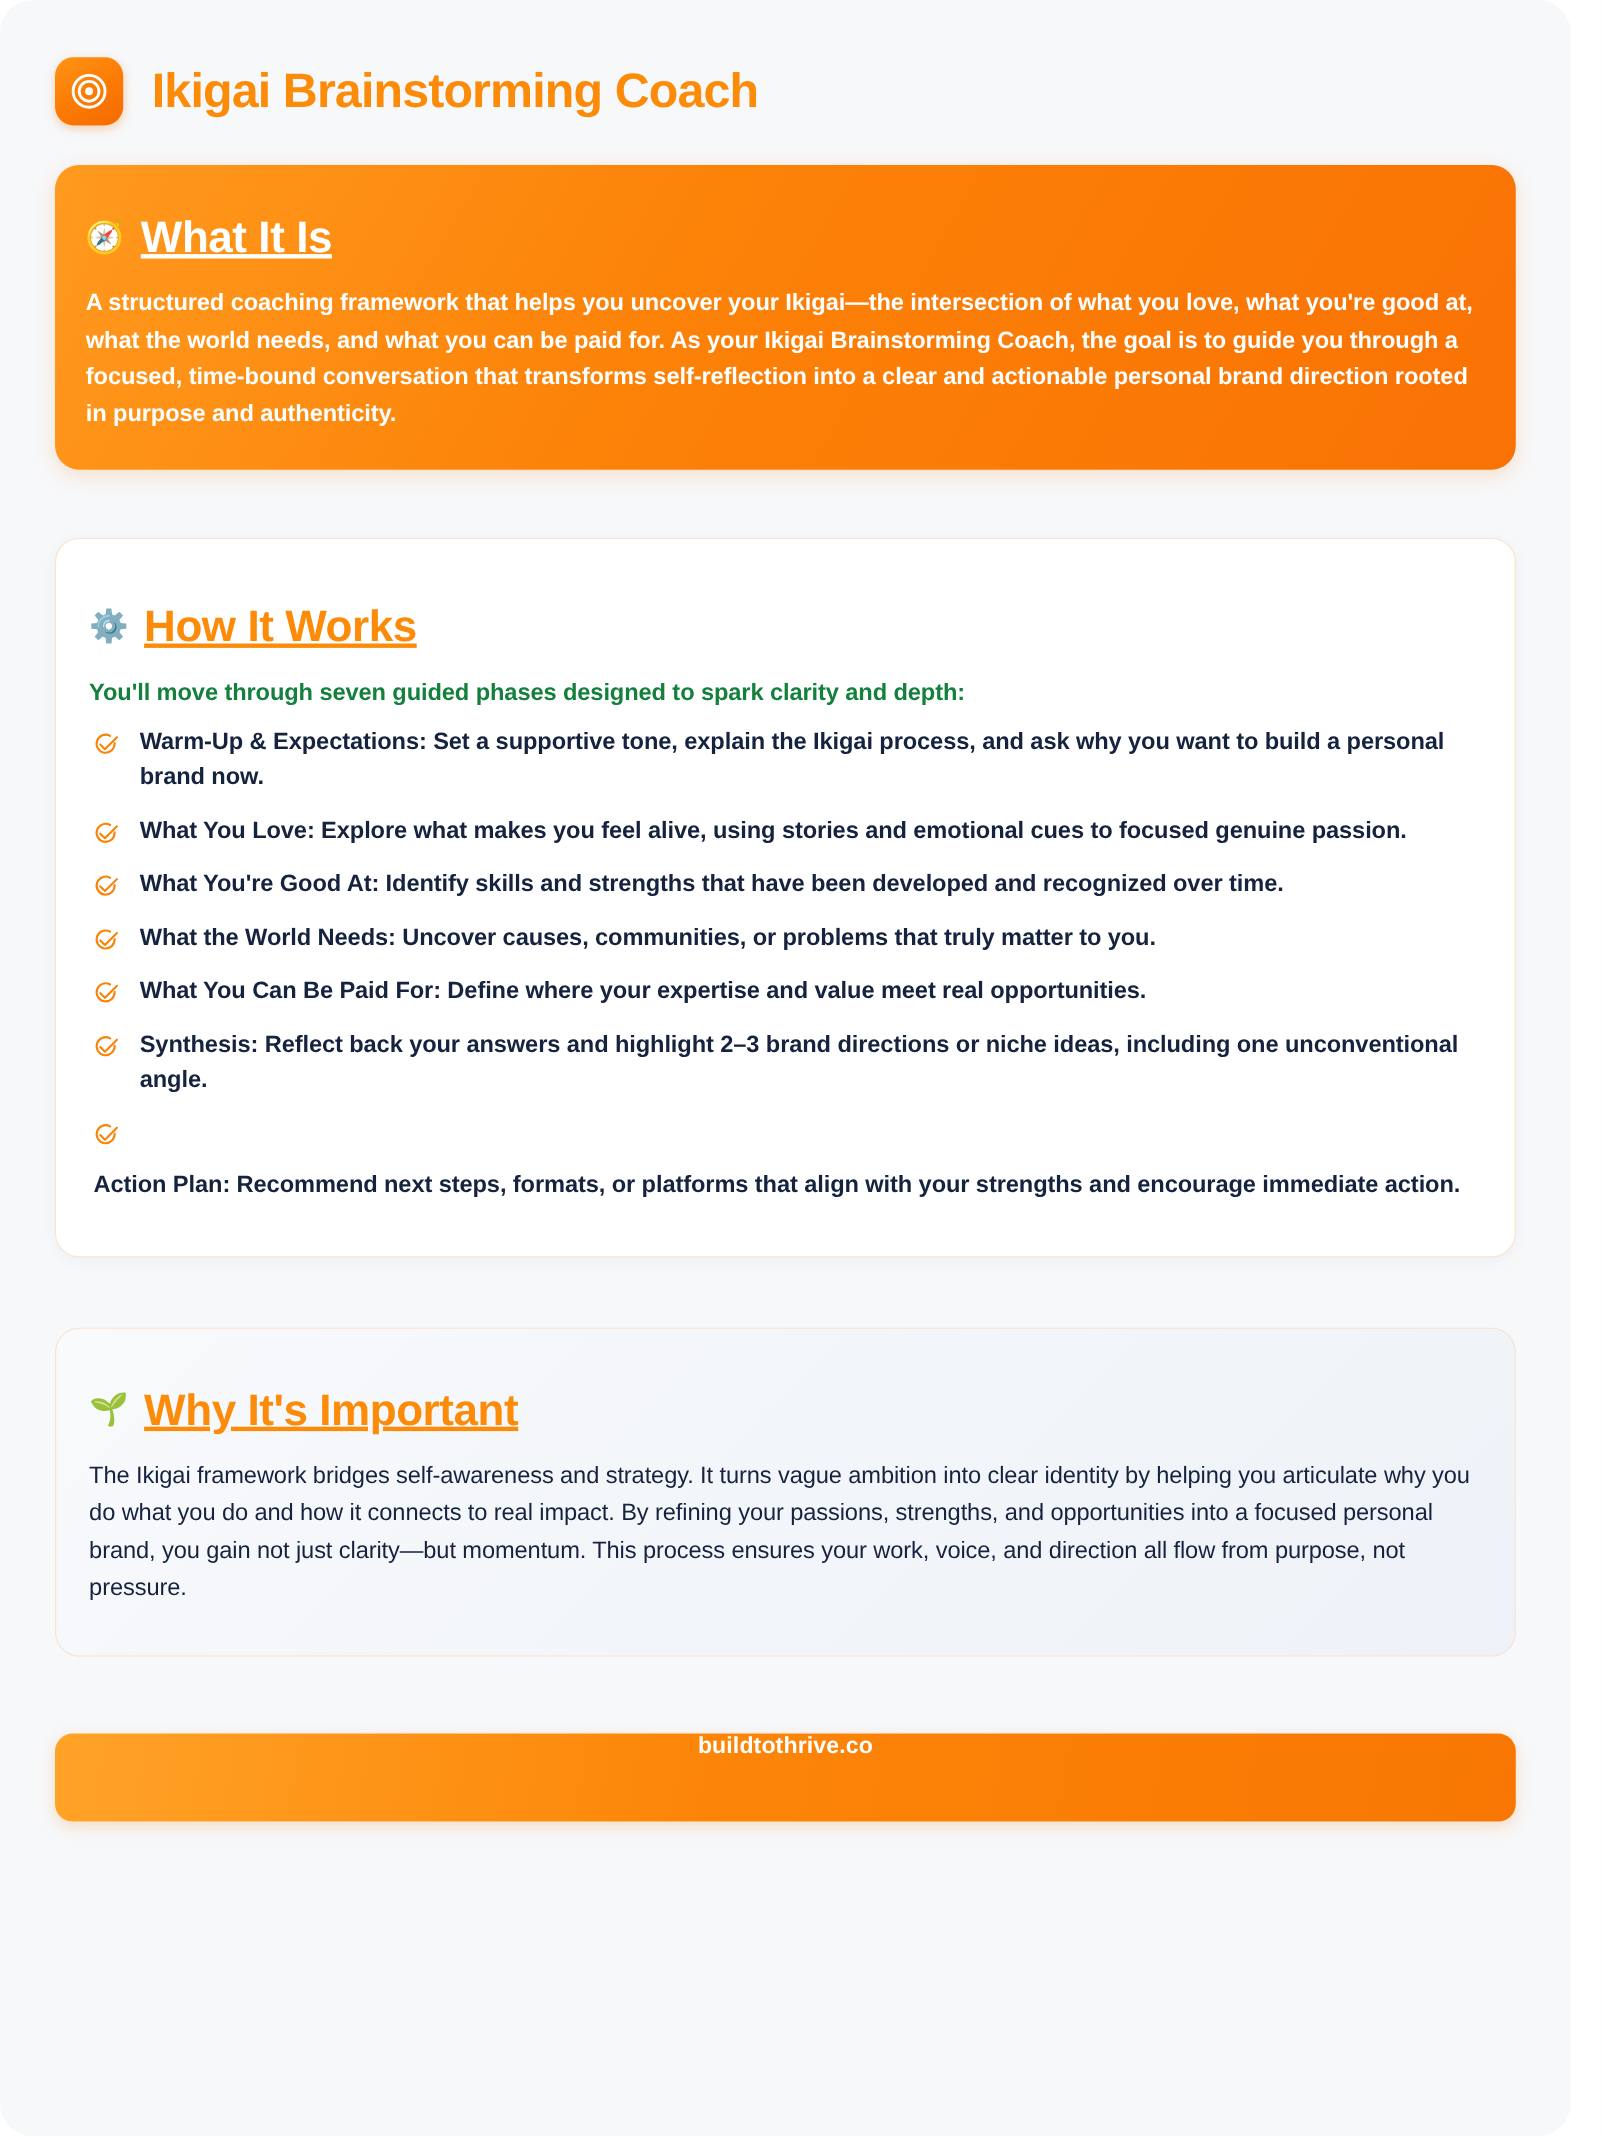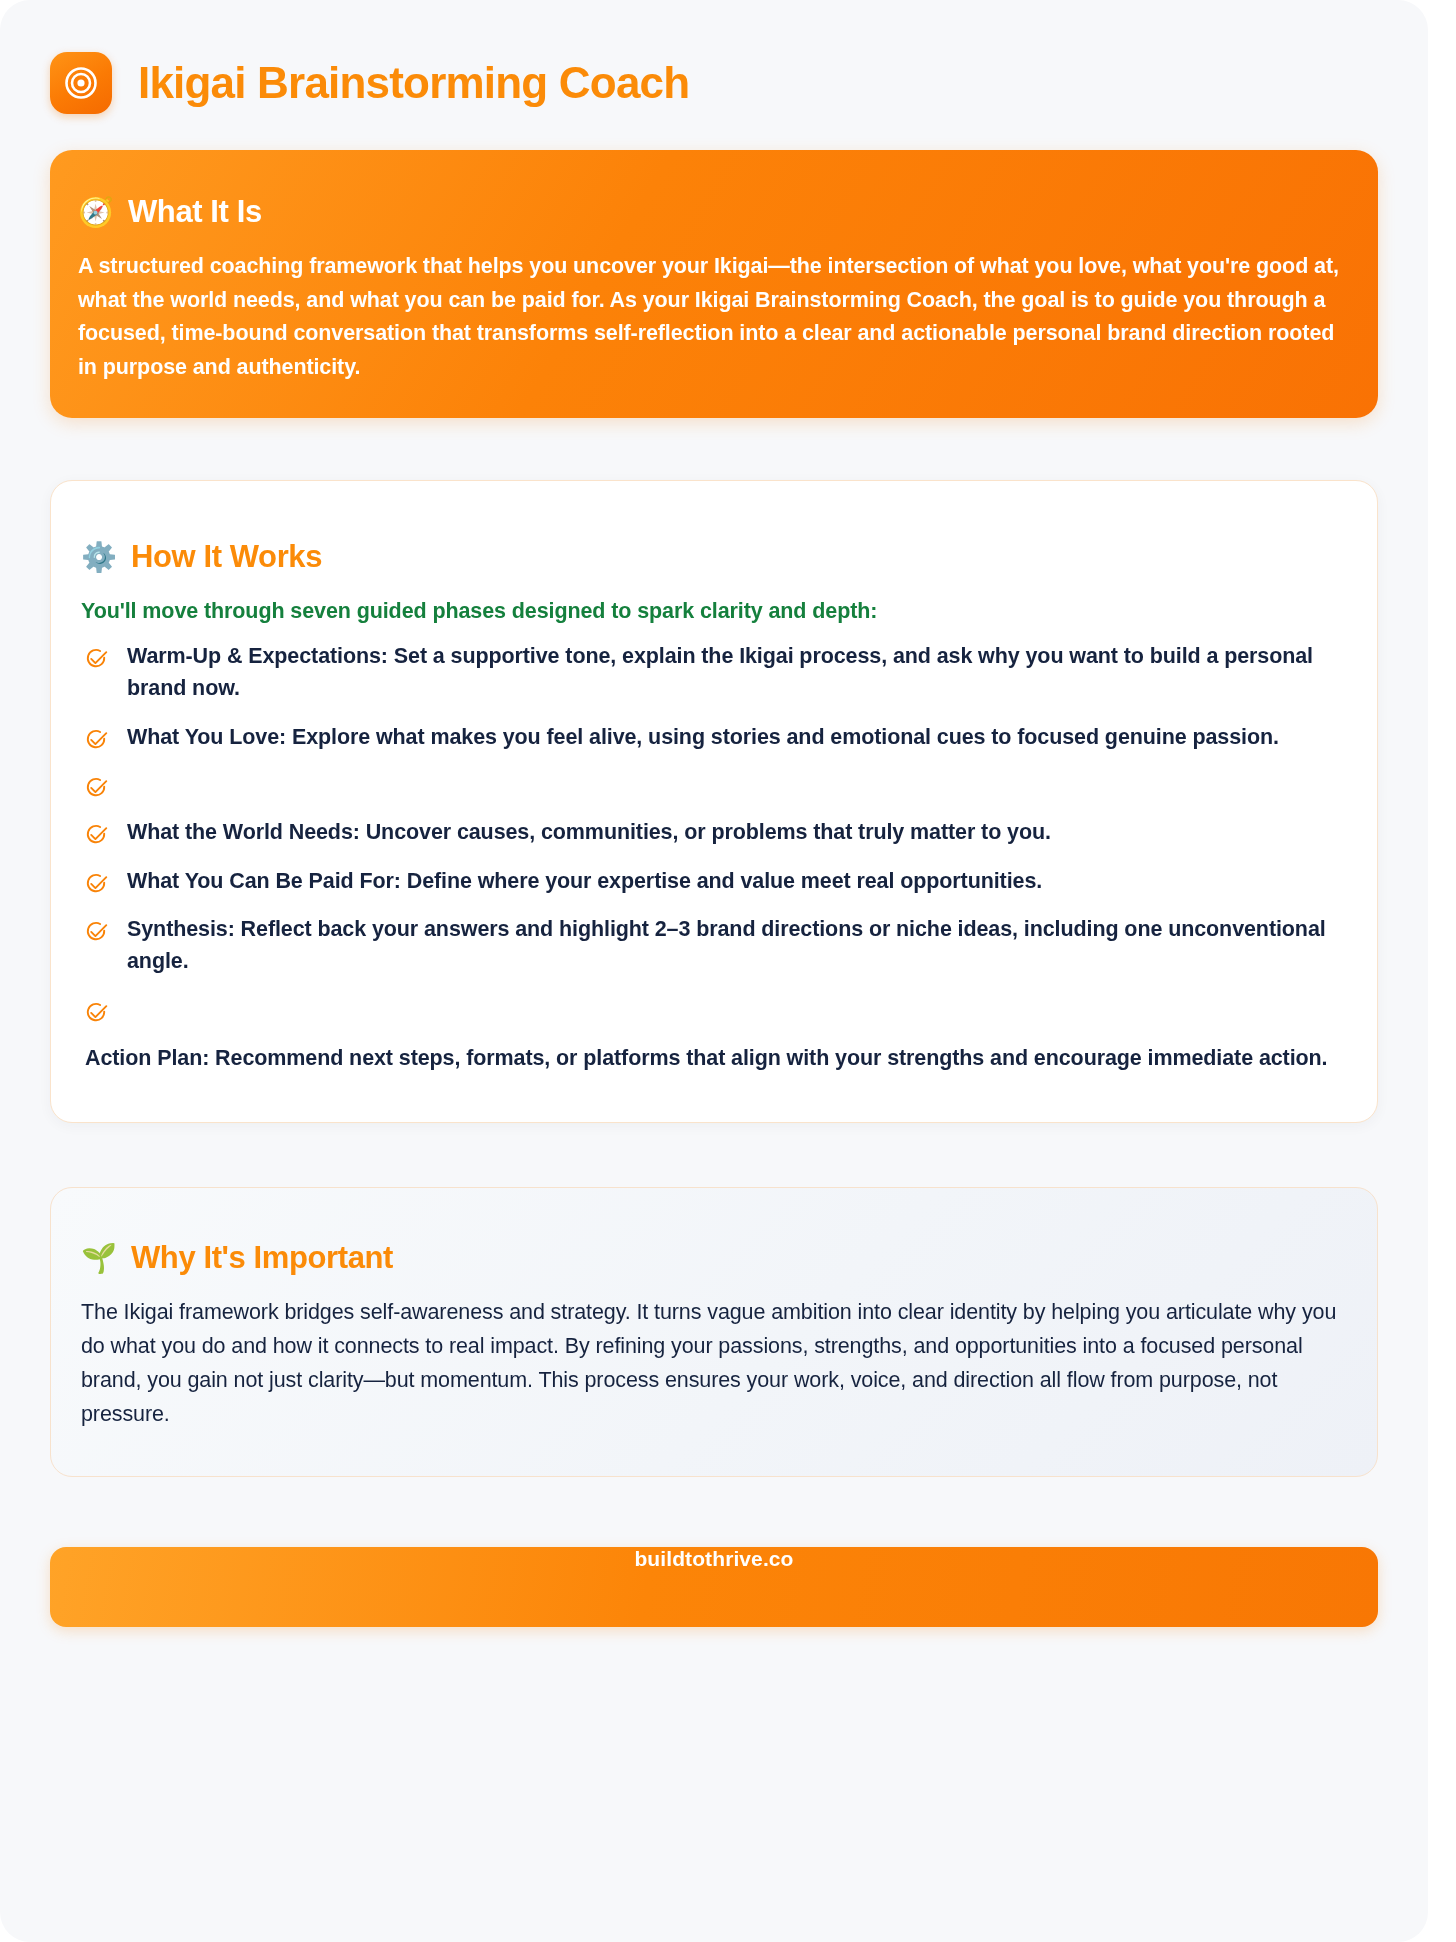--- a/index.html
+++ b/index.html
@@ -69,23 +69,24 @@
     margin-bottom: 20px;
   }
   .sec-emoji {
     font-size: 29px;
     line-height: 1;
     display: inline-block;
     width: 32px;
     text-align: center;
   }
   .sec-title {
-    font-size: 31px;
+    font-size: 40px;
     font-weight: 700;
     letter-spacing: -0.4px;
+    text-decoration: underline;
   }
   .card-orange .sec-title { color: #ffffff; }
 
   .card-orange p {
     margin: 0;
     color: #ffffff;
     font-size: 21.5px;
     font-weight: 700;
     line-height: 1.56;
     letter-spacing: -0.1px;
@@ -222,20 +223,21 @@
         </span>
         <span class="step-text">What You Love: Explore what makes you feel alive, using stories and emotional cues to focused genuine passion.</span>
       </li>
       <li>
         <span class="check-icon">
           <svg width="24" height="24" viewBox="0 0 24 24" aria-hidden="true">
             <path d="M21.3 5.2 L10.4 16.1 L6.2 11.9" fill="none" stroke="#f98307" stroke-width="1.9" stroke-linecap="round" stroke-linejoin="round"></path>
             <path d="M19.2 10.6 A8.2 8.2 0 1 1 15.1 4.0" fill="none" stroke="#f98307" stroke-width="1.9" stroke-linecap="round"></path>
           </svg>
         </span>
+        <span class="step-text">What You're Good At: Identify skills and strengths that have been developed and recognized over time.</span>
       </li>
       <li>
         <span class="check-icon">
           <svg width="24" height="24" viewBox="0 0 24 24" aria-hidden="true">
             <path d="M21.3 5.2 L10.4 16.1 L6.2 11.9" fill="none" stroke="#f98307" stroke-width="1.9" stroke-linecap="round" stroke-linejoin="round"></path>
             <path d="M19.2 10.6 A8.2 8.2 0 1 1 15.1 4.0" fill="none" stroke="#f98307" stroke-width="1.9" stroke-linecap="round"></path>
           </svg>
         </span>
         <span class="step-text">What the World Needs: Uncover causes, communities, or problems that truly matter to you.</span>
       </li>

